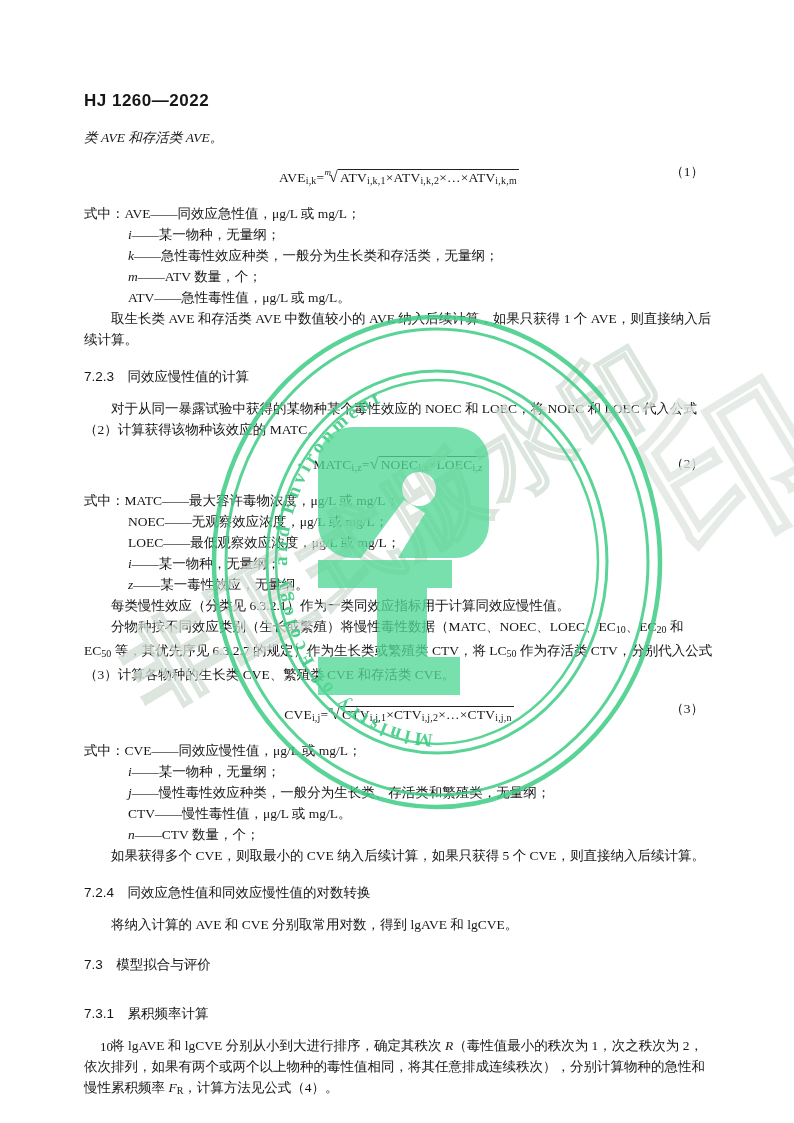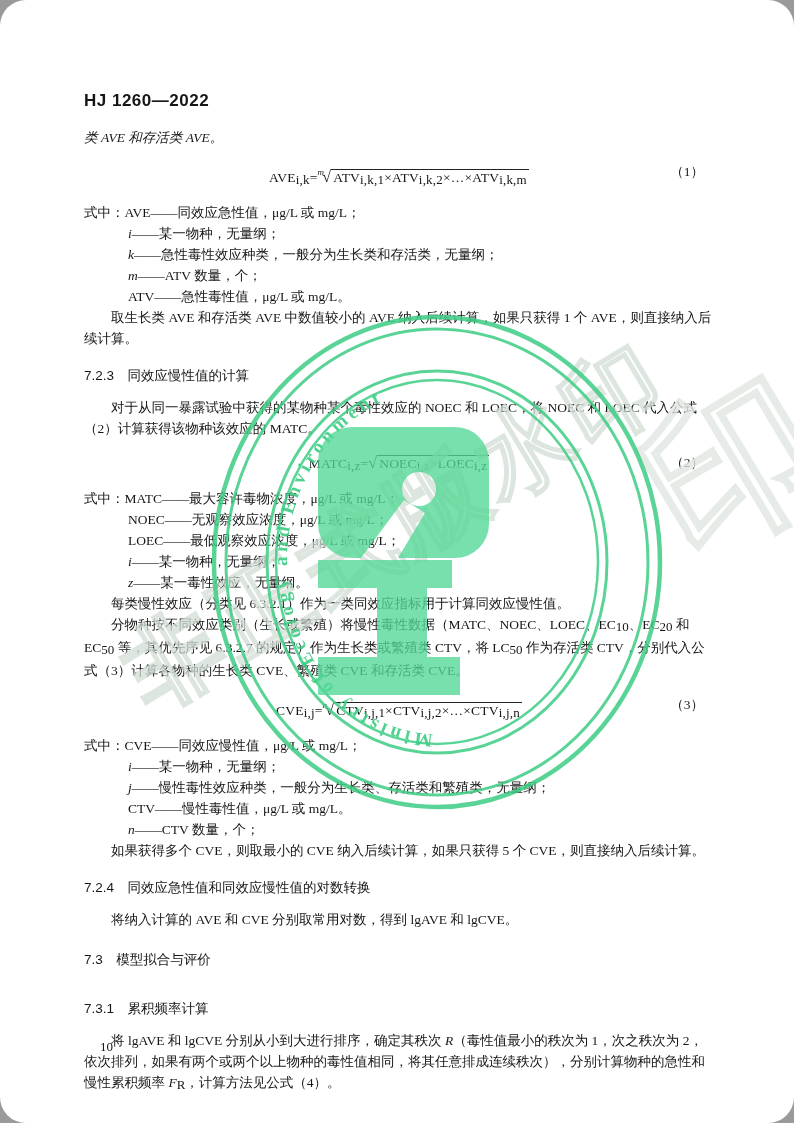--- a/index.html
+++ b/index.html
@@ -1,20 +1,20 @@
 <!DOCTYPE html>
 <html><head>
 <meta charset="utf-8">
 <style>
   html,body{margin:0;padding:0;background:#9a9a9a;}
   .page{
     position:relative;width:794px;height:1123px;margin:0 auto;background:#ffffff;
     overflow:hidden;
     font-family:"Liberation Serif","DejaVu Serif",serif;
-    font-size:13.5px;color:#161616;border-radius:26px;
+    font-size:13.5px;color:#161616;
   }
   .content{position:absolute;left:84px;top:90px;width:630px;line-height:21px;z-index:1;}
   .doc-header{
     font-family:"Liberation Sans","DejaVu Sans",sans-serif;
     font-weight:700;font-size:17px;letter-spacing:.5px;margin-bottom:16px;
   }
   .b-plain{margin:0;font-style:italic;}
   .b-para{text-indent:2em;margin:0;}
   .b-def0{margin:0;}
   .b-def{padding-left:44px;margin:0;}
@@ -24,21 +24,21 @@
   }
   .b-h3{margin:16px 0 11px;}
   .b-h2{margin:19px 0 28px;}
   .b-formula{position:relative;text-align:center;margin:11px 0 9px;line-height:26px;}
   .fnum{position:absolute;right:10px;top:0;}
   .fbody{letter-spacing:.2px;}
   .fbody .rad{border-top:1.3px solid #222;padding:0 2px;}
   .fbody .rt{font-size:16px;}
   .fbody sup.ridx{font-size:9px;font-style:italic;vertical-align:7px;margin-right:-2px;}
   .fbody sub{font-size:9px;font-style:italic;}
-  .content sub{font-size:13px;font-style:normal;vertical-align:-2px;}
+  .content sub{font-size:10px;font-style:normal;vertical-align:-2px;}
   .content i{font-family:"Liberation Serif","DejaVu Serif",serif;}
   .page-number{position:absolute;left:100px;bottom:68px;font-size:13px;z-index:1;}
   .watermark{position:absolute;left:0;top:0;width:794px;height:1123px;z-index:2;pointer-events:none;}
 </style>
 </head>
 <body>
 
 <div class="page">
 
   <div class="content">

